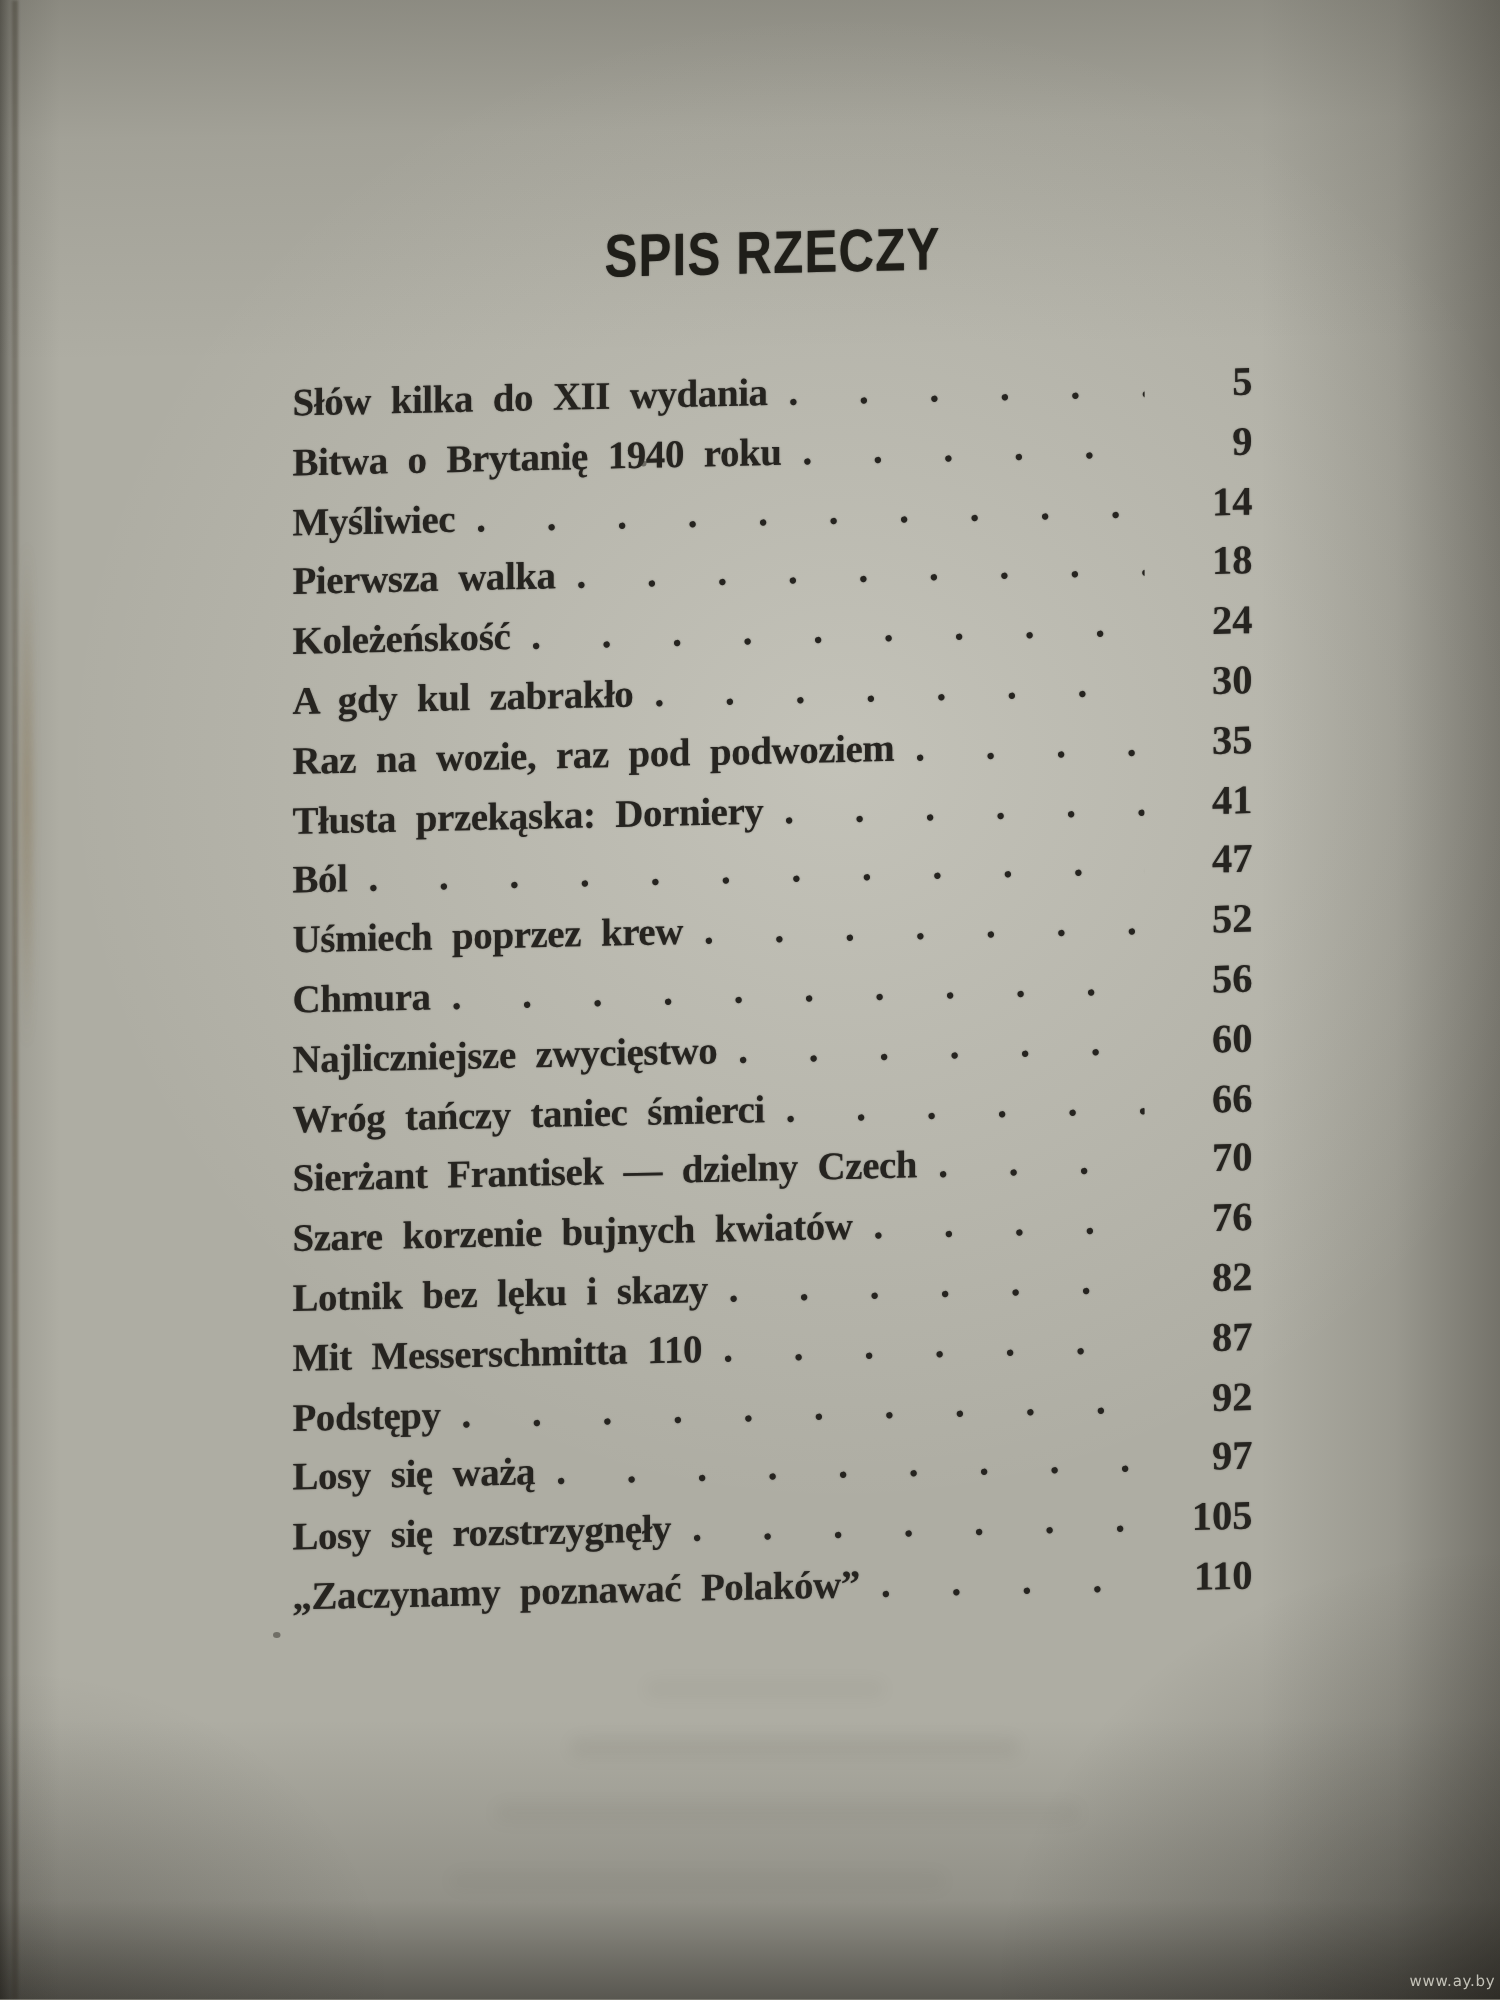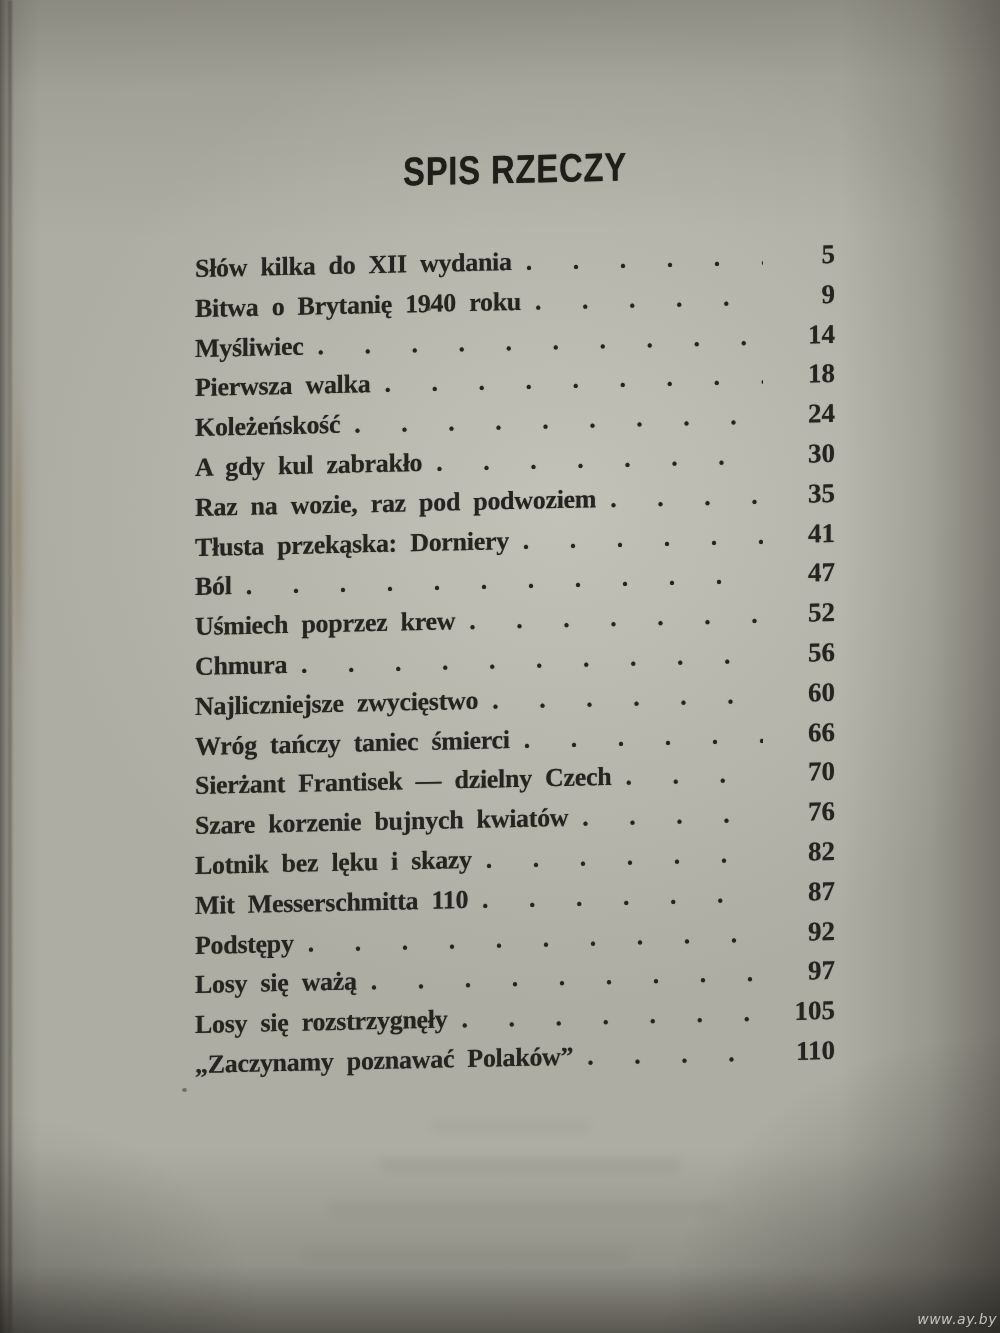--- a/index.html
+++ b/index.html
@@ -103,24 +103,23 @@
   .ghost.g3{left:300px;top:1248px;width:330px;height:12px;opacity:0.05;}
   .ghost.g4{left:430px;top:1120px;width:160px;height:12px;opacity:0.05;}
   .speck{
     position:absolute;background:#32302a;border-radius:50%;
   }
   .speck.s1{left:427px;top:307px;width:4px;height:4px;opacity:0.55;}
   .speck.s2{left:182px;top:1088px;width:5px;height:4px;opacity:0.5;}
   .watermark{
     position:absolute;right:3px;bottom:6px;
     font-family:"DejaVu Sans", sans-serif;
-    font-size:14px;
+    font-size:10px;
     color:rgba(219,217,207,0.85);
     letter-spacing:0.5px;
-    font-style:italic;
   }
 </style>
 </head>
 <body>
 
 <div class="photo">
   <div class="crease"></div>
   <div class="crease-stain"></div>
 
   <div class="toc">

